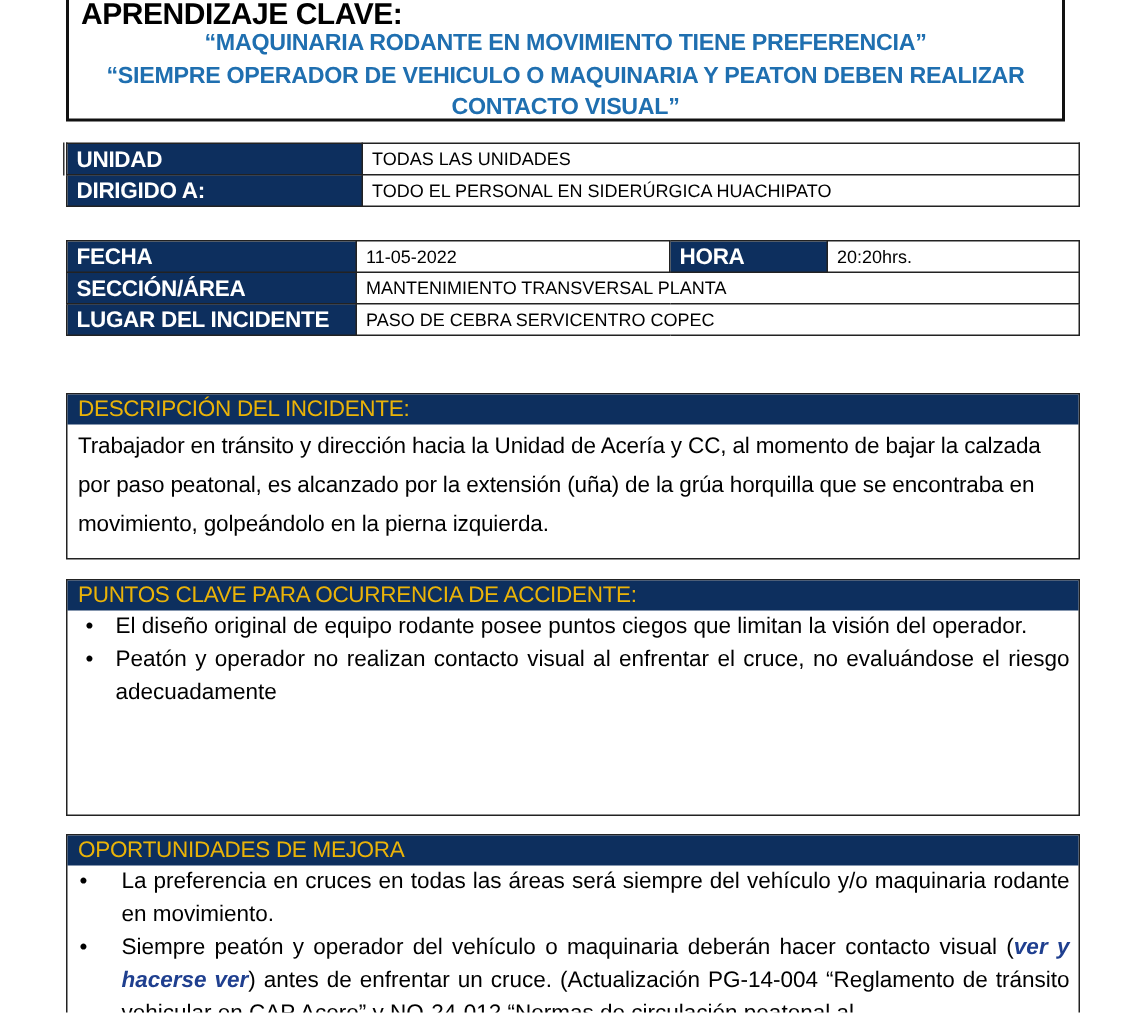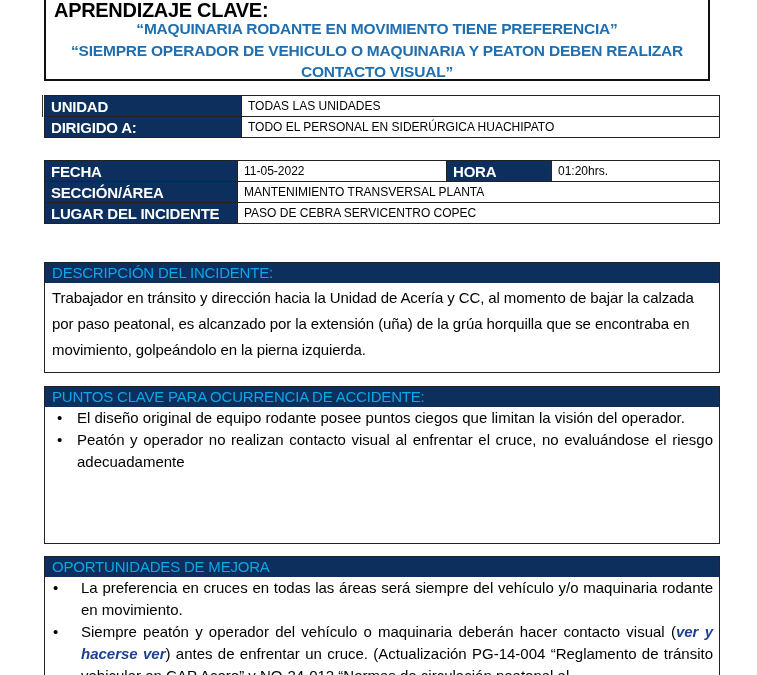--- a/index.html
+++ b/index.html
@@ -8,21 +8,21 @@
     #key-label { position:absolute; left:8px; top:1px; font-weight:bold; font-size:20px; letter-spacing:-0.3px; }
     .quote { position:absolute; left:0; width:100%; text-align:center; color:#1f6fb0; font-weight:bold; font-size:15.5px; letter-spacing:-0.2px; }
     #q1 { top:22px; } #q2 { top:44px; } #q3 { top:65px; }
     table.grid { position:absolute; border-collapse:collapse; left:44px; width:676px; }
     table.grid td { border:1.3px solid #222; padding:0 6px; height:20px; font-size:12px; vertical-align:middle; }
     table.grid td.h { background:#0d2f5e; color:#fff; font-weight:bold; font-size:15px; letter-spacing:-0.2px; }
     #unit-table { top:95px; }
     #info-table { top:160px; }
     #left-tick { position:absolute; left:42px; top:95px; width:1px; height:22px; background:#333; }
     .section { position:absolute; left:44px; width:676px; border:1.3px solid #222; box-sizing:border-box; }
-    .sec-head { background:#0d2f5e; color:#0ea5e9; font-size:15px; padding:1px 7px; height:20px; box-sizing:border-box; letter-spacing:-0.2px; }
+    .sec-head { background:#0d2f5e; color:#eab308; font-size:15px; padding:1px 7px; height:20px; box-sizing:border-box; letter-spacing:-0.2px; }
     #desc { top:262px; height:111px; }
     #desc-text { padding:2px 7px; font-size:15px; line-height:26px; letter-spacing:-0.1px; }
     #points { top:386px; height:158px; }
     ul.bul { margin:0; padding:0 6px 0 32px; list-style:none; }
     ul.bul li { position:relative; font-size:15px; line-height:22px; text-align:justify; }
     ul.bul li::before { content:"•"; position:absolute; left:-20px; top:0; }
     #improve { top:556px; height:130px; }
     #improve ul.bul { padding-left:36px; }
     #improve ul.bul li::before { left:-28px; }
     .em { color:#1f3f8f; font-weight:bold; font-style:italic; }
@@ -51,21 +51,21 @@
   </tr>
 </tbody>
   </table>
 
 <table id="info-table" class="grid">
   <tbody>
       <tr>
     <td class="h" style="width:180px">FECHA</td>
     <td style="width:196px">11-05-2022</td>
     <td class="h" style="width:92px">HORA</td>
-    <td>01:20hrs.</td>
+    <td>20:20hrs.</td>
   </tr>
   <tr>
     <td class="h">SECCIÓN/ÁREA</td>
     <td colspan="3">MANTENIMIENTO TRANSVERSAL PLANTA</td>
   </tr>
   <tr>
     <td class="h">LUGAR DEL INCIDENTE</td>
     <td colspan="3">PASO DE CEBRA SERVICENTRO COPEC</td>
   </tr>
 </tbody>

